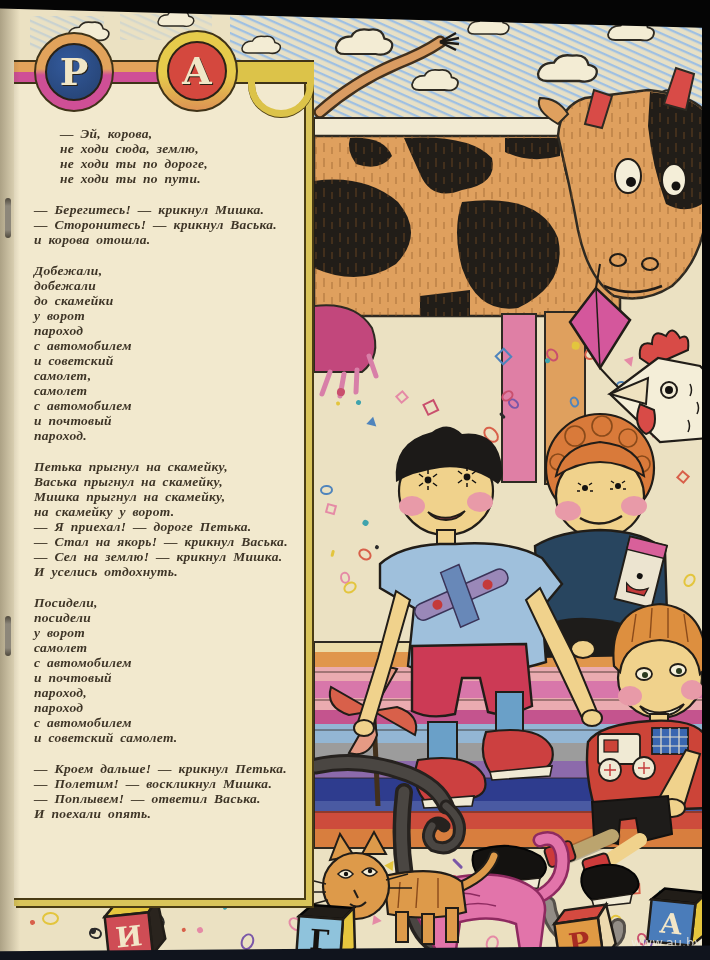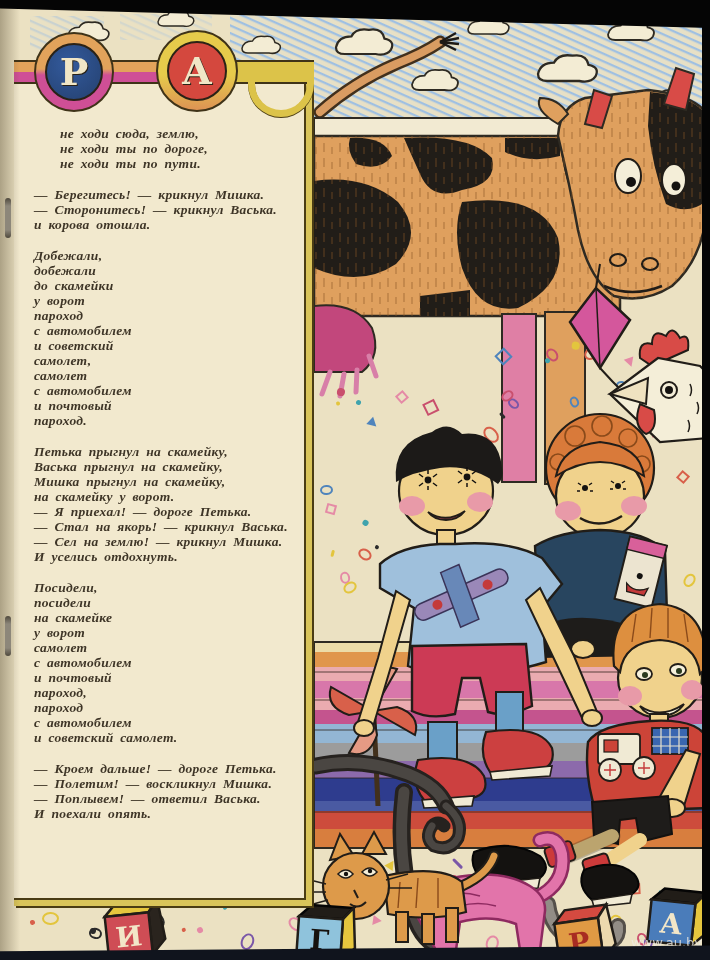--- a/index.html
+++ b/index.html
@@ -487,20 +487,21 @@
   <svg class="cube" style="left:644px;top:876px;transform:rotate(6deg)" width="66" height="68" viewBox="0 0 66 68">
     <polygon points="6,20 18,8 60,8 50,20" fill="#211d18" stroke="#050505" stroke-width="2.5"></polygon>
     <polygon points="50,20 60,8 64,48 50,62" fill="#e6c63e" stroke="#211d18" stroke-width="2.5"></polygon>
     <rect x="6" y="20" width="44" height="42" fill="#4a7cba" stroke="#211d18" stroke-width="2.5"></rect>
     <text x="28" y="52" text-anchor="middle" font-family="DejaVu Serif,serif" font-weight="bold" font-size="28" fill="#f2e6c8">А</text>
   </svg>
 
   <div id="panel">
     <div id="poem">
           <div class="stanza indent">
+            <div>— Эй, корова,</div>
             <div>не ходи сюда, землю,</div>
             <div>не ходи ты по дороге,</div>
             <div>не ходи ты по пути.</div>
           </div>
           <div class="stanza">
             <div>— Берегитесь! — крикнул Мишка.</div>
             <div>— Сторонитесь! — крикнул Васька.</div>
             <div>и корова отошла.</div>
           </div>
           <div class="stanza">
@@ -523,32 +524,31 @@
             <div>Мишка прыгнул на скамейку,</div>
             <div>на скамейку у ворот.</div>
             <div>— Я приехал! — дороге Петька.</div>
             <div>— Стал на якорь! — крикнул Васька.</div>
             <div>— Сел на землю! — крикнул Мишка.</div>
             <div>И уселись отдохнуть.</div>
           </div>
           <div class="stanza">
             <div>Посидели,</div>
             <div>посидели</div>
-            <div>на скамейке</div>
             <div>у ворот</div>
             <div>самолет</div>
             <div>с автомобилем</div>
             <div>и почтовый</div>
             <div>пароход,</div>
             <div>пароход</div>
             <div>с автомобилем</div>
             <div>и советский самолет.</div>
           </div>
           <div class="stanza">
-            <div>— Кроем дальше! — дороге Петька.</div>
+            <div>— Кроем дальше! — крикнул Петька.</div>
             <div>— Полетим! — воскликнул Мишка.</div>
             <div>— Поплывем! — ответил Васька.</div>
             <div>И поехали опять.</div>
           </div>
         </div>
   </div>
   <div id="band">
         <div class="band-right"></div>
       </div>
   <div id="band-droop"></div>

